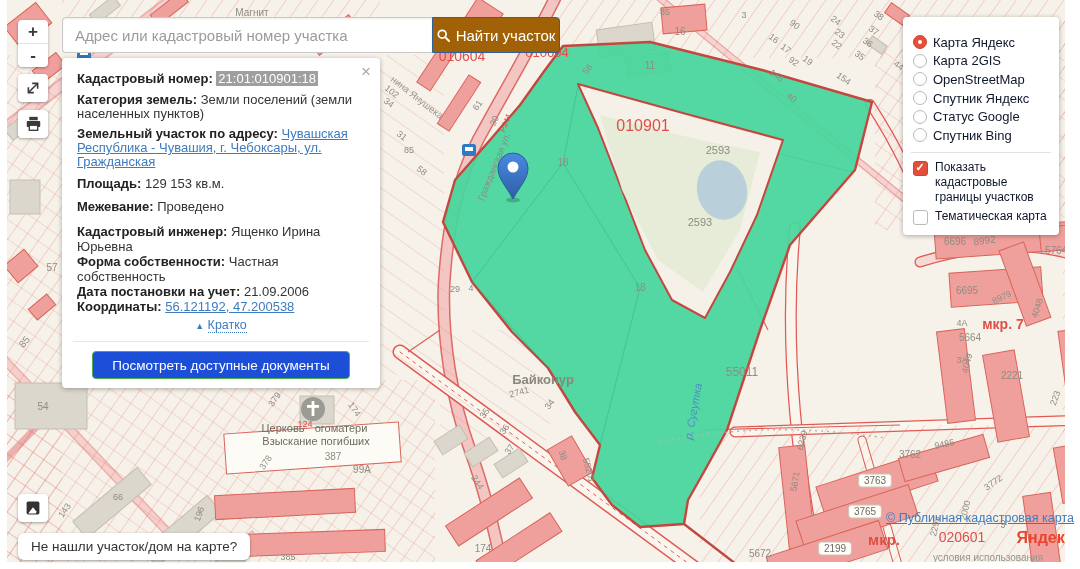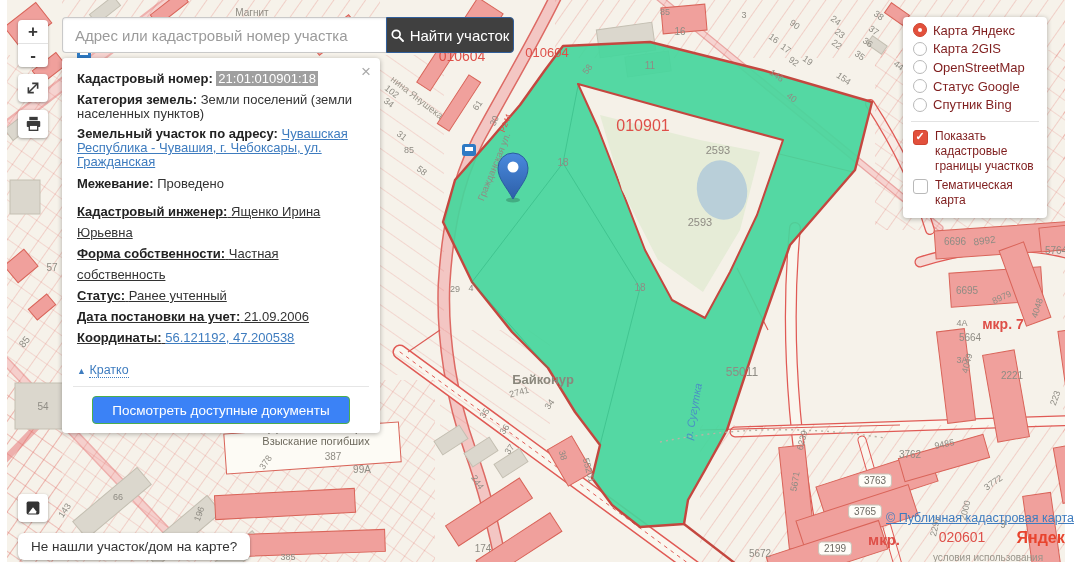--- a/index.html
+++ b/index.html
@@ -2,58 +2,58 @@
 <html><head>
 <meta charset="utf-8">
 <style>
   html,body{margin:0;padding:0;background:#fff;}
   body{width:1080px;height:569px;position:relative;overflow:hidden;
        font-family:"Liberation Sans",sans-serif;-webkit-font-smoothing:antialiased;}
   #stage{position:absolute;inset:0;}
   svg text{font-family:"Liberation Sans",sans-serif;}
   .ov{position:absolute;box-sizing:border-box;}
   
-  #searchbar{left:62px;top:17px;width:452px;height:36px;display:flex;}
+  #searchbar{left:62px;top:17px;width:498px;height:36px;display:flex;}
   #search-input{flex:1;background:#fff;border:1px solid #c9c9c9;border-right:none;
     border-radius:4px 0 0 4px;display:flex;align-items:center;padding:0 12px;
     color:#9b9b9b;font-size:15px;box-shadow:inset 0 1px 2px rgba(0,0,0,.08);}
-  #search-btn{width:126px;background:#404040;border:1px solid #315f9b;border-radius:0 4px 4px 0;
+  #search-btn{width:126px;background:#a16207;border:1px solid #315f9b;border-radius:0 4px 4px 0;
     color:#fff;font-size:15px;display:flex;align-items:center;justify-content:center;gap:6px;cursor:pointer;}
   
   .ctl{background:#fff;border-radius:4px;box-shadow:0 1px 3px rgba(0,0,0,.35);
        display:flex;flex-direction:column;align-items:center;cursor:pointer;}
   #zoomgrp{left:18px;top:20px;width:30px;}
   #zoomgrp .zbtn{width:30px;height:23px;display:flex;align-items:center;justify-content:center;
      font-size:17px;font-weight:bold;color:#3a3a3a;}
   #zoomgrp .zbtn+.zbtn{border-top:1px solid #e2e2e2;}
   #expand-btn,#print-btn,#measure-btn{width:30px;height:28px;align-items:center;justify-content:center;}
   #expand-btn{left:18px;top:74px;}
   #print-btn{left:18px;top:110px;}
   #measure-btn{left:18px;top:494px;}
   
   #info{left:62px;top:58px;width:318px;background:#fff;border-radius:4px;
     box-shadow:0 1px 5px rgba(0,0,0,.3);padding:12px 15px 9px 15px;font-size:13px;color:#333;}
   #info .row{margin-bottom:6px;line-height:17px;}
   #info .wrap2{line-height:14px;}
   #info b{color:#222;}
   #info .hl{background:#9f9f9f;color:#fff;padding:0 2px;}
   #info a{color:#3e7cbf;text-decoration:underline;cursor:pointer;}
-  #info .tight{line-height:21px;margin-bottom:0;text-decoration:underline;}
+  #info .tight{line-height:15px;margin-bottom:0;}
   #info .grp{margin-top:9px;}
-  #collapse{margin-top:15px;font-size:12.5px;}
+  #collapse{margin-top:4px;font-size:12.5px;text-align:center;}
   #collapse .lnk{color:#3e7cbf;border-bottom:1px dotted #3e7cbf;text-decoration:none;cursor:pointer;}
   #collapse .arr{color:#3e7cbf;font-size:9px;}
   #info hr{border:none;border-top:1px solid #e6e6e6;margin:9px -4px 0 -4px;}
-  #doc-btn{margin:9px auto 0 auto;display:block;width:258px;height:28px;background:#3b82f6;
+  #doc-btn{margin:9px auto 0 auto;display:block;width:258px;height:28px;background:#1d4ed8;
     border:1px solid #4cae4c;border-radius:4px;color:#fff;font-size:13.5px;cursor:pointer;
     font-family:"Liberation Sans",sans-serif;}
   #close-x{position:absolute;right:9px;top:5px;color:#a9a9a9;font-size:17px;cursor:pointer;line-height:17px;}
   
-  #layers{left:903px;top:17px;width:144px;background:#fff;border-radius:4px;
-    box-shadow:0 1px 5px rgba(0,0,0,.3);padding:4px 10px 10px 10px;font-size:13px;color:#7f1d1d;}
+  #layers{left:903px;top:17px;width:156px;background:#fff;border-radius:4px;
+    box-shadow:0 1px 5px rgba(0,0,0,.3);padding:16px 10px 10px 10px;font-size:13px;color:#0f172a;}
   .lrow{display:flex;align-items:center;gap:6px;height:18.6px;cursor:pointer;}
   .radio{width:12px;height:12px;border-radius:50%;border:1px solid #b9b9b9;background:#fff;
     flex:0 0 12px;position:relative;}
   .radio.sel{background:#e2503c;border-color:#cf4430;}
   .radio.sel::after{content:"";position:absolute;left:4px;top:4px;width:4px;height:4px;border-radius:50%;background:#fff;}
   #layers hr{border:none;border-top:1px solid #e2e2e2;margin:7px -2px;}
   .crow{display:flex;gap:7px;cursor:pointer;margin-top:4px;}
   .cbox{width:13px;height:13px;border-radius:3px;border:1px solid #b9b9b9;background:#fff;
     flex:0 0 13px;position:relative;margin-top:1px;}
   .cbox.on{background:#e2503c;border-color:#cf4430;}
@@ -378,37 +378,37 @@
   </div>
   <div class="row wrap2">
     <b>Категория земель:</b>
     <span>Земли поселений (земли населенных пунктов)</span>
   </div>
   <div class="row wrap2">
     <b>Земельный участок по адресу:</b>
     <a>Чувашская Республика - Чувашия, г. Чебоксары, ул. Гражданская</a>
   </div>
   <div class="row">
+    <b>Площадь:</b>
+    <span>129 153 кв.м.</span>
+  </div>
+  <div class="row">
     <b>Межевание:</b>
     <span>Проведено</span>
   </div>
   <div class="grp">
     <div class="row tight">
       <b>Кадастровый инженер:</b>
       <span>Ященко Ирина Юрьевна</span>
     </div>
     <div class="row tight">
       <b>Форма собственности:</b>
       <span>Частная собственность</span>
     </div>
     <div class="row tight">
-      <b>Статус:</b>
-      <span>Ранее учтенный</span>
-    </div>
-    <div class="row tight">
       <b>Дата постановки на учет:</b>
       <span>21.09.2006</span>
     </div>
     <div class="row tight">
       <b>Координаты:</b>
       <a>56.121192, 47.200538</a>
     </div>
   </div>
   <div id="collapse">
     <span class="arr">▲</span>
@@ -423,20 +423,24 @@
     <span class="radio sel"></span>
     <span>Карта Яндекс</span>
     </div>
   <div class="lrow">
     <span class="radio"></span>
     <span>Карта 2GIS</span>
     </div>
   <div class="lrow">
     <span class="radio"></span>
     <span>OpenStreetMap</span>
+    </div>
+  <div class="lrow">
+    <span class="radio"></span>
+    <span>Спутник Яндекс</span>
     </div>
   <div class="lrow">
     <span class="radio"></span>
     <span>Статус Google</span>
     </div>
   <div class="lrow">
     <span class="radio"></span>
     <span>Спутник Bing</span>
     </div>
   <hr>

